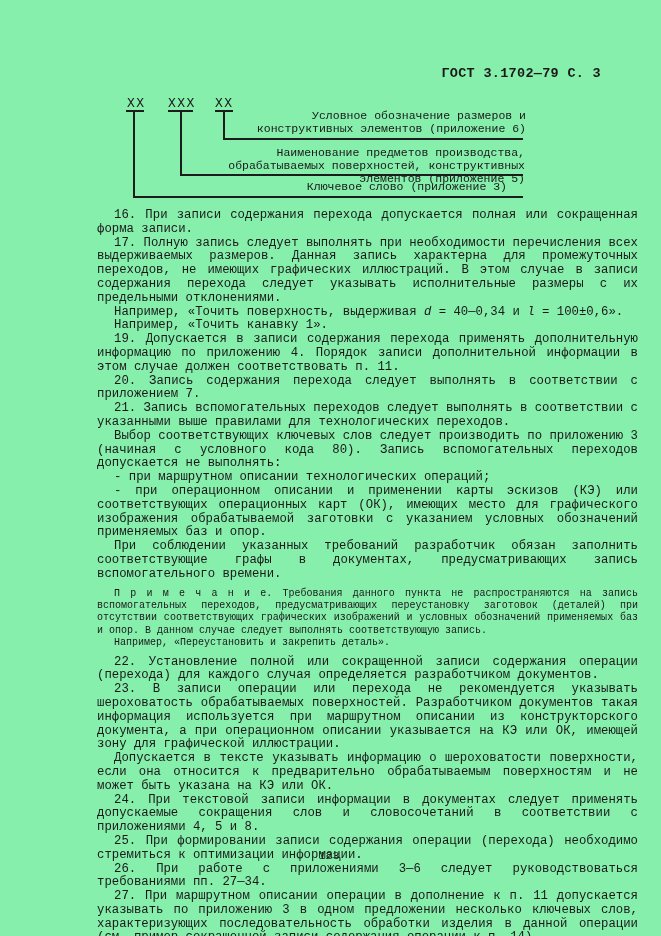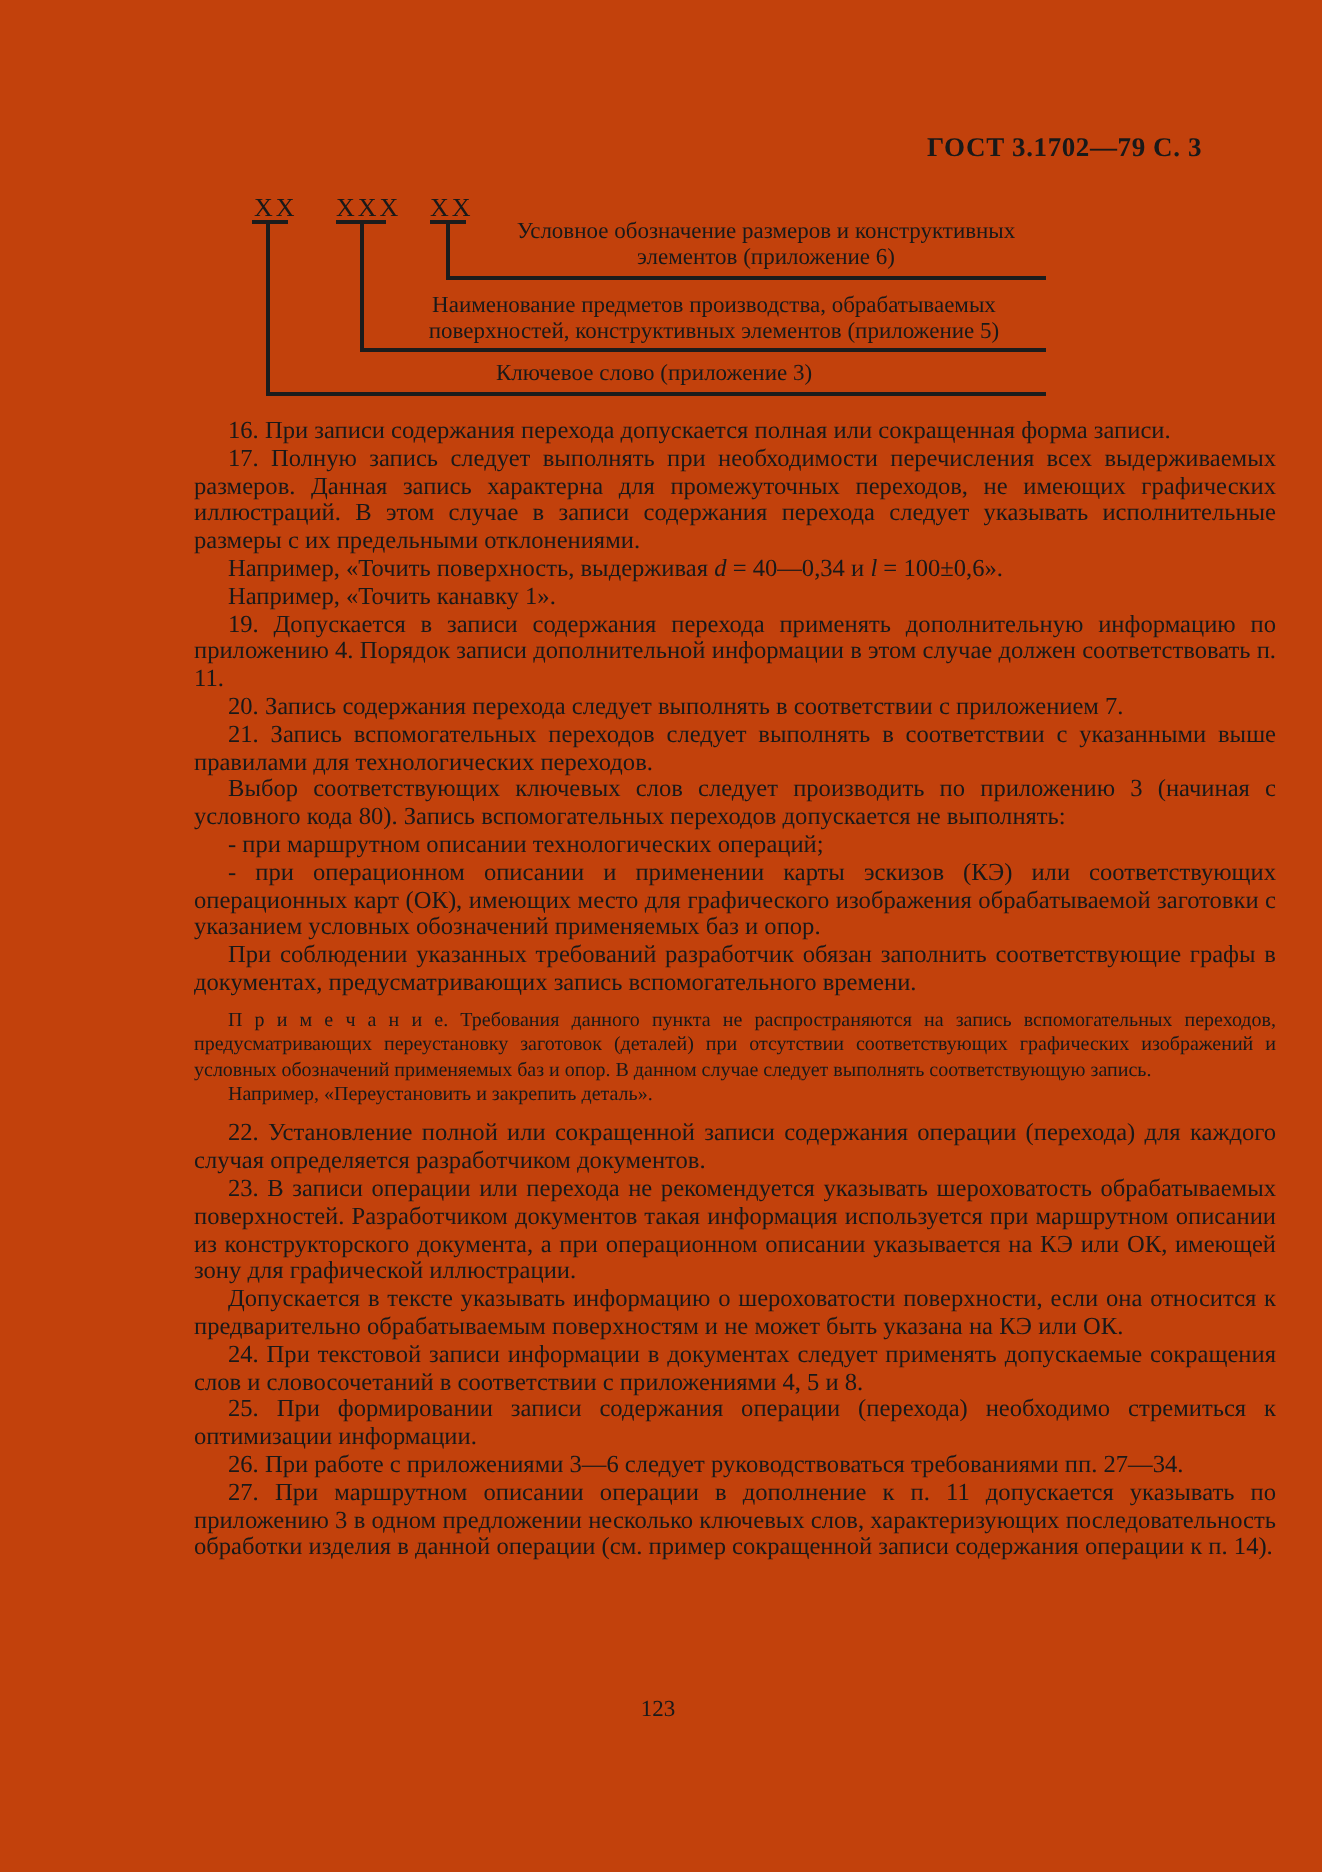--- a/index.html
+++ b/index.html
@@ -1,22 +1,22 @@
 <!DOCTYPE html>
 <html lang="ru"><head>
 <meta charset="utf-8">
 <style>
   html, body { margin: 0; padding: 0; background: #ffffff; }
   .page {
     position: relative;
     width: 661px;
     height: 936px;
-    background: #c2410c;
+    background: #86efac;
     color: #191919;
-    font-family: Liberation Serif, serif;
+    font-family: Liberation Mono, monospace;
     overflow: hidden;
   }
   .header {
     position: absolute;
     top: 66px;
     right: 60px;
     font-size: 13.5px;
     font-weight: bold;
     letter-spacing: 0.3px;
     white-space: nowrap;
@@ -30,21 +30,21 @@
     letter-spacing: 1.5px;
     white-space: nowrap;
   }
   .tick  { position: absolute; top: 110px; height: 2px; background: #1c1c1c; }
   .vline { position: absolute; width: 2px; background: #1c1c1c; }
   .hline { position: absolute; height: 2px; background: #1c1c1c; }
   .caption {
     position: absolute;
     font-size: 11.5px;
     line-height: 12.8px;
-    text-align: center;
+    text-align: right;
   }
   
   .body-text {
     position: absolute;
     top: 209px;
     left: 60px;
     width: 541px;
     font-size: 12.3px;
     line-height: 13.8px;
     text-align: justify;

